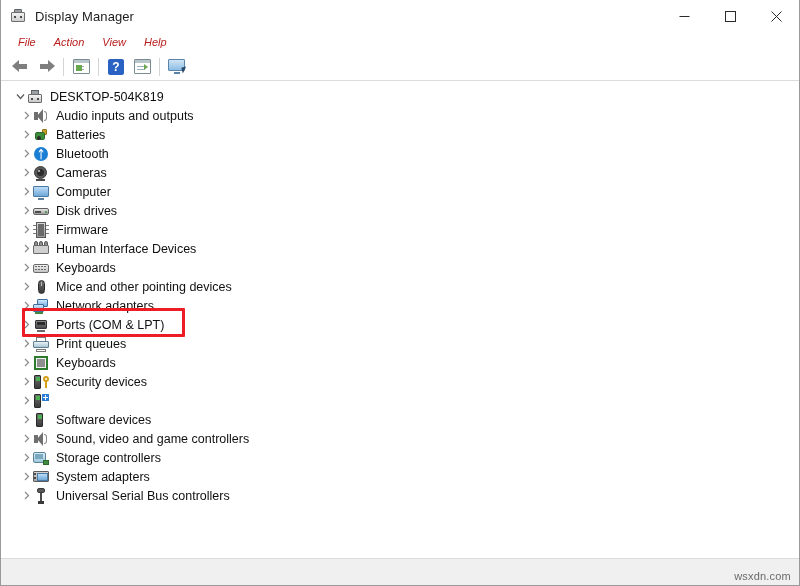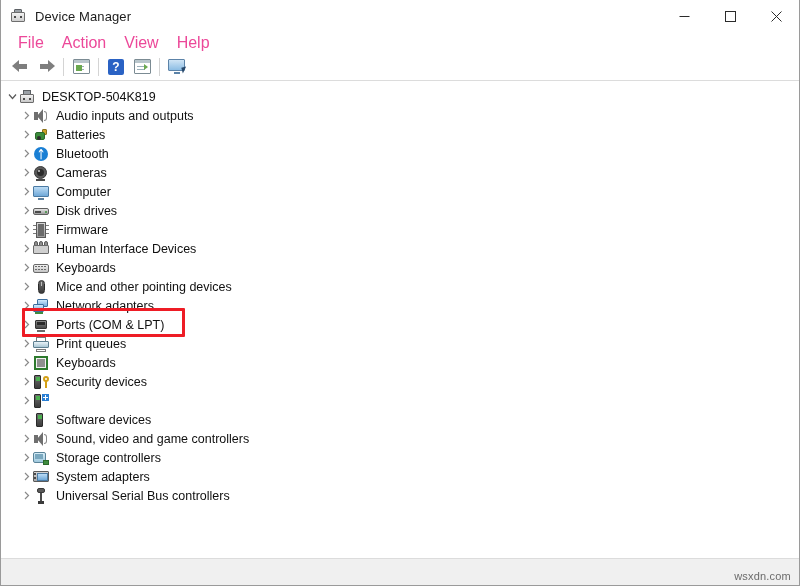--- a/index.html
+++ b/index.html
@@ -49,21 +49,21 @@
     width:46px;height:32px;display:flex;align-items:center;justify-content:center;
     color:#2b2b2b;
   }
   .winbtn svg{display:block;}
   
   .menubar{
     height:21px;min-height:21px;display:flex;align-items:center;
     padding-left:8px;background:#ffffff;
   }
   .menu-item{
-    font-size:16px;color:#ec4899;padding:2px 9px;line-height:15px;
+    font-size:11px;color:#b91c1c;padding:2px 9px;line-height:15px;font-style:italic;
   }
   
   .toolbar{
     height:27px;min-height:27px;display:flex;align-items:center;
     background:#ffffff;border-bottom:1px solid #dcdcdc;
     padding-left:6px;
   }
   .tb-btn{
     width:26px;height:24px;display:flex;align-items:center;justify-content:center;
     position:relative;
@@ -104,21 +104,21 @@
     border-left:5px solid #27486b;border-bottom:6px solid transparent;
     transform:rotate(-15deg);
   }
   
   .content{
     flex:1;background:#ffffff;position:relative;overflow:hidden;
   }
   .tree{padding-top:6px;}
   .row{
     height:19px;display:flex;align-items:center;position:relative;
-    padding-left:18px;
+    padding-left:26px;
   }
   .row.child{padding-left:32px;}
   .chev{
     width:14px;height:19px;display:flex;align-items:center;justify-content:center;
     flex:0 0 auto;margin-left:-14px;
   }
   .chev svg{display:block;}
   .ico{
     width:16px;height:16px;flex:0 0 auto;margin-right:7px;
     position:relative;
@@ -231,21 +231,21 @@
 
 <div class="window">
 
   <div class="titlebar">
     <div class="title-icon">
       <div class="ti-screen"></div>
       <div class="ti-body"></div>
       <div class="ti-dot a"></div>
       <div class="ti-dot b"></div>
     </div>
-    <div class="title-text">Device Manager</div>
+    <div class="title-text">Display Manager</div>
     <div class="winbtns">
       <div class="winbtn">
         <svg width="11" height="11" viewBox="0 0 11 11">
             <line x1="0.5" y1="5.5" x2="10.5" y2="5.5" stroke="#2b2b2b" stroke-width="1"></line>
           </svg>
       </div>
       <div class="winbtn">
         <svg width="11" height="11" viewBox="0 0 11 11">
             <rect x="0.5" y="0.5" width="10" height="10" fill="none" stroke="#2b2b2b" stroke-width="1"></rect>
           </svg>

